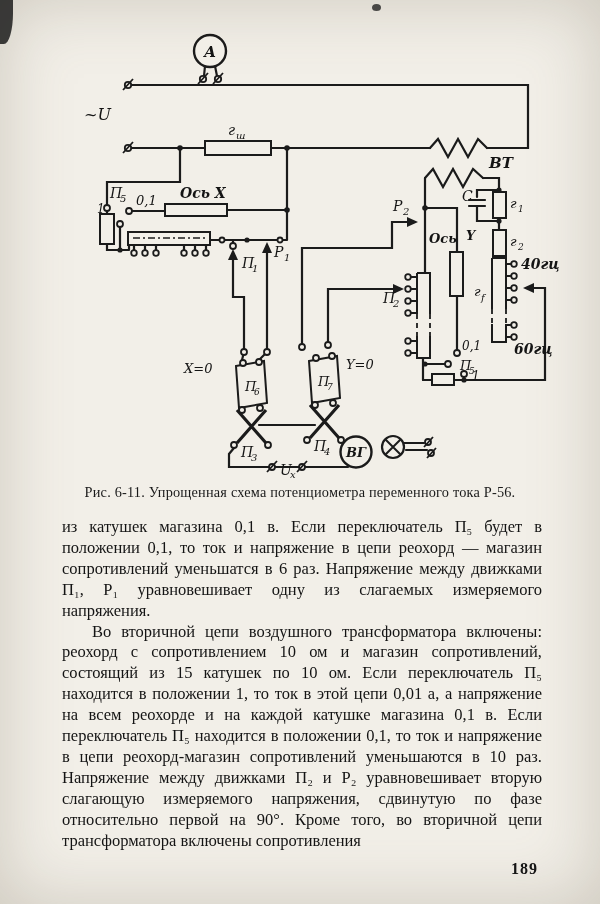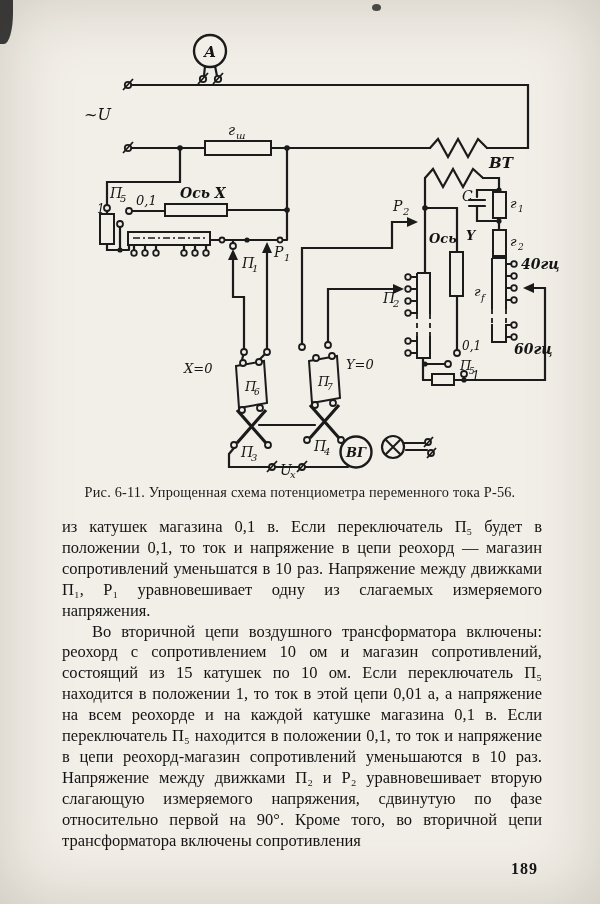--- a/index.html
+++ b/index.html
@@ -230,18 +230,18 @@
     <text x="462" y="350" font-size="12">0,1</text>
     <text x="460" y="370" font-size="13">П</text>
     <text x="469" y="374" font-size="9">5</text>
     <text x="472" y="380" font-size="12">1</text>
   </svg>
   </div>
 
   <div class="caption">Рис. 6-11. Упрощенная схема потенциометра переменного тока Р-56.</div>
 
   <div class="bodytext">
-    <p>из катушек магазина 0,1 в. Если переключатель П₅ будет в положении 0,1, то ток и напряжение в цепи реохорд — магазин сопротивлений уменьшатся в 10 раз. Напряжение между движками П₁, Р₁ уравновешивает одну из слагаемых измеряемого напряжения.</p>
+    <p>из катушек магазина 0,1 в. Если переключатель П₅ будет в положении 0,1, то ток и напряжение в цепи реохорд — магазин сопротивлений уменьшатся в 6 раз. Напряжение между движками П₁, Р₁ уравновешивает одну из слагаемых измеряемого напряжения.</p>
     <p class="para-indent">Во вторичной цепи воздушного трансформатора включены: реохорд с сопротивлением 10 ом и магазин сопротивлений, состоящий из 15 катушек по 10 ом. Если переключатель П₅ находится в положении 1, то ток в этой цепи 0,01 а, а напряжение на всем реохорде и на каждой катушке магазина 0,1 в. Если переключатель П₅ находится в положении 0,1, то ток и напряжение в цепи реохорд-магазин сопротивлений уменьшаются в 10 раз. Напряжение между движками П₂ и Р₂ уравновешивает вторую слагающую измеряемого напряжения, сдвинутую по фазе относительно первой на 90°. Кроме того, во вторичной цепи трансформатора включены сопротивления</p>
   </div>
 
   <div class="pagenum">189</div>
 </div>
 
 </body></html>

